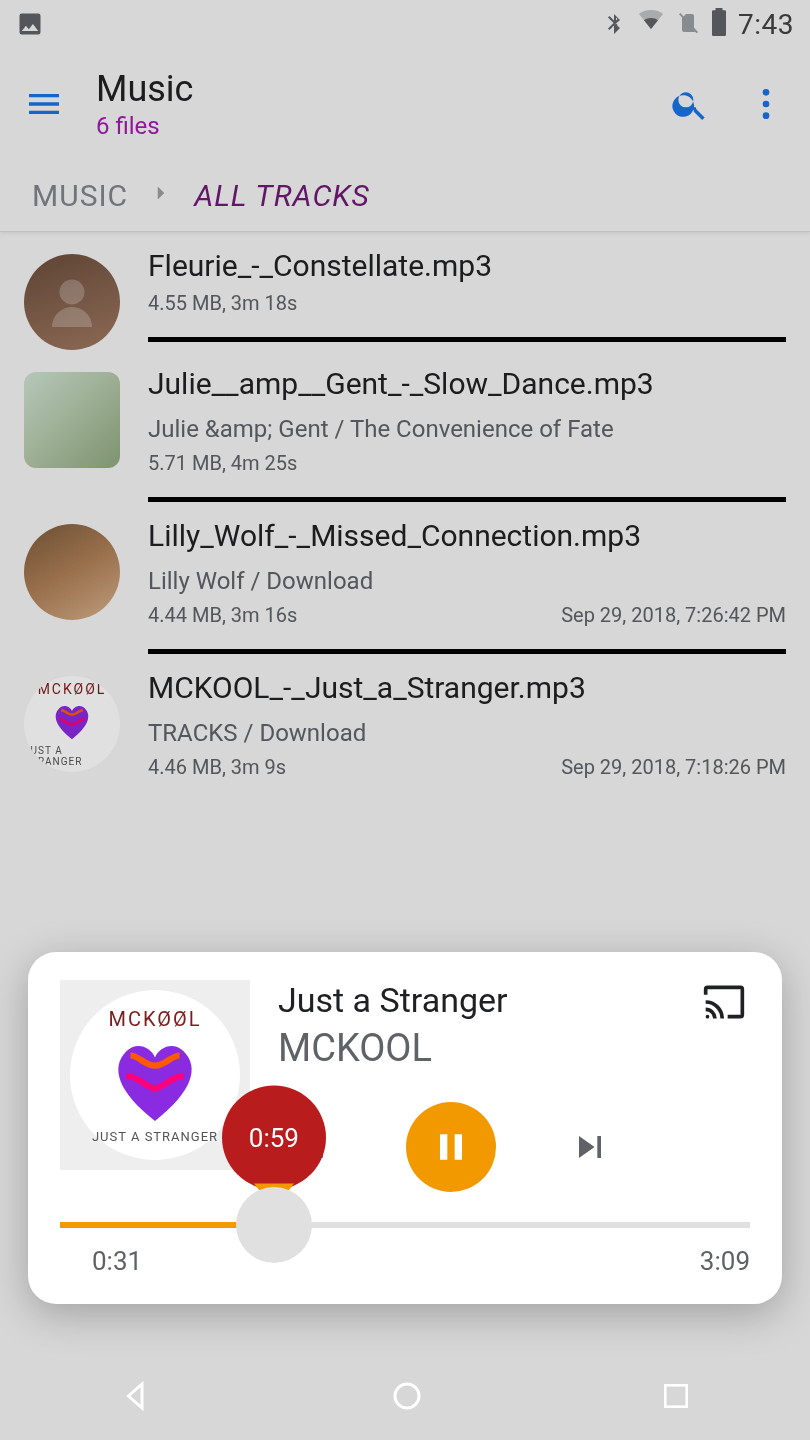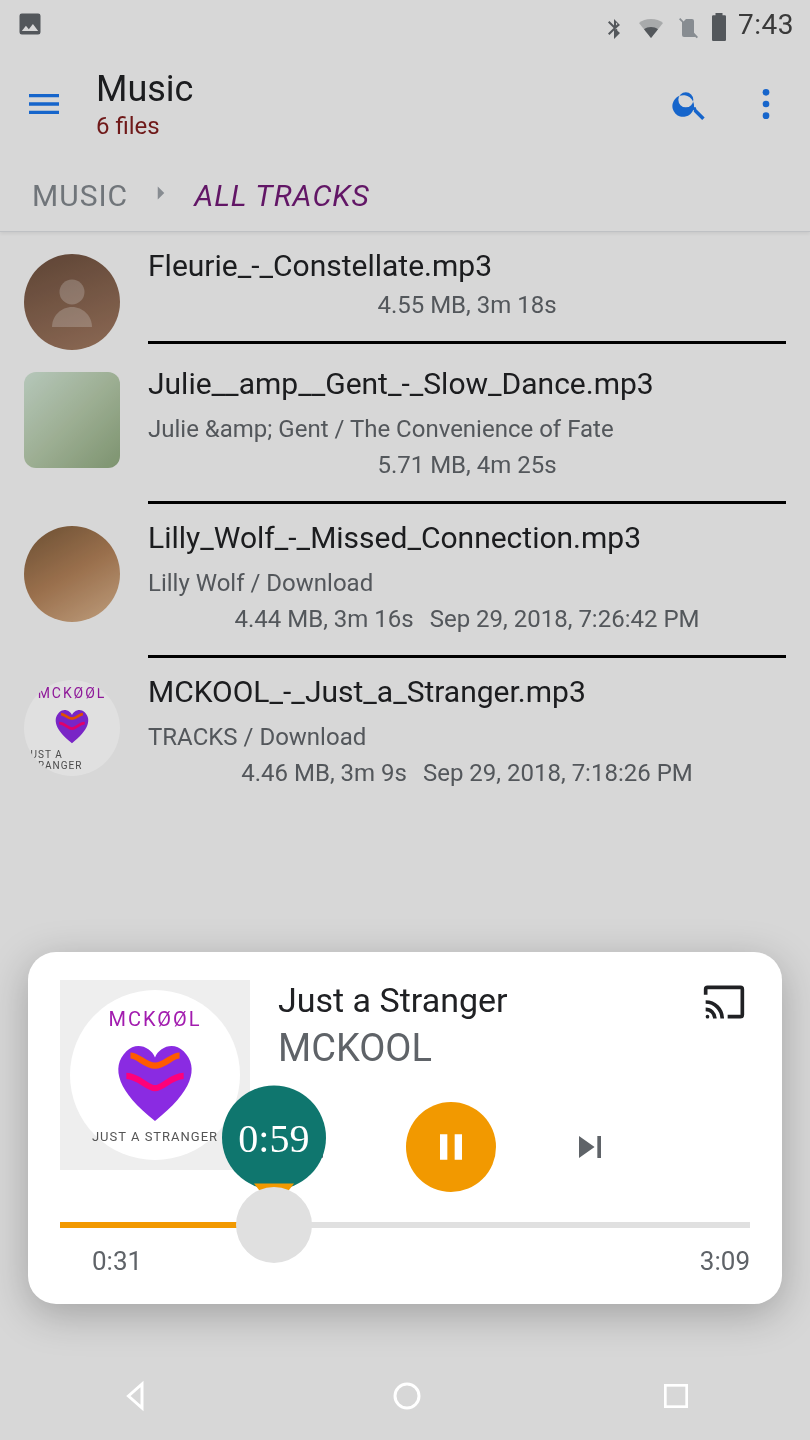--- a/index.html
+++ b/index.html
@@ -4,76 +4,76 @@
 <style>
 * { box-sizing: border-box; margin: 0; padding: 0; }
 html, body { width: 810px; height: 1440px; overflow: hidden; font-family: Roboto, "Helvetica Neue", Arial, sans-serif; }
 body { position: relative; background: #f5f5f5; }
 
 
 .scrim { position: absolute; inset: 0; background: rgba(0,0,0,0.12); pointer-events: none; }
 
 
 .statusbar { height: 48px; display: flex; align-items: center; justify-content: space-between; padding: 0 16px; font-size: 28px; color: #5f6368; }
-.statusbar .left, .statusbar .right { display: flex; align-items: flex-end; gap: 10px; }
+.statusbar .left, .statusbar .right { display: flex; align-items: flex-start; gap: 10px; }
 .statusbar .right svg, .statusbar .left svg { display: block; }
 .statusbar .clock { color: #424242; letter-spacing: 0.5px; font-weight: 400; }
 
 
 .appbar { height: 112px; display: flex; align-items: center; padding: 0 20px; gap: 28px; }
 .appbar .titleblock { flex: 1; }
 .appbar .title { font-size: 36px; color: #202124; font-weight: 400; }
-.appbar .subtitle { font-size: 24px; color: #7f1d1d; margin-top: 2px; }
+.appbar .subtitle { font-size: 24px; color: #a21caf; margin-top: 2px; }
 .iconbtn { width: 48px; height: 48px; display:flex; align-items:center; justify-content:center; }
 
 
 .crumbs { height: 72px; display:flex; align-items:center; padding: 0 32px; gap: 20px; font-size: 30px; border-bottom: 1px solid #dadce0; box-shadow: 0 2px 3px rgba(0,0,0,0.06); }
 .crumbs .crumb-root { color: #80868b; letter-spacing: 1px; }
 .crumbs .crumb-leaf { color: #701a75; letter-spacing: 1px; font-style: italic; }
 
 
 .list { }
 .row { display:flex; align-items:flex-start; padding: 16px 24px 0 24px; gap: 28px; }
 .row .thumb { width: 96px; height: 96px; border-radius: 50%; background:#ddd; flex:0 0 auto; margin-top:6px; display:flex; align-items:center; justify-content:center; overflow:hidden; position:relative; }
-.row .meta { flex:1; border-bottom: 3px solid #000000; padding-bottom: 22px; min-width:0; }
+.row .meta { flex:1; border-bottom: 5px solid #000000; padding-bottom: 22px; min-width:0; }
 .row .fname { font-size: 30px; color:#202124; white-space:nowrap; overflow:hidden; text-overflow:ellipsis; }
 .row .abl   { font-size: 24px; color:#5f6368; margin-top: 14px; }
-.row .line3 { display:flex; justify-content:center; font-size:24px; color:#5f6368; margin-top: 8px; gap:16px;}
+.row .line3 { display:flex; justify-content:space-between; font-size:20px; color:#5f6368; margin-top: 8px; gap:16px;}
 .row:last-child .meta { border-bottom:none; }
 
 
 .player { position:absolute; left:28px; right:28px; bottom:136px; background:#ffffff; border-radius:28px; box-shadow: 0 10px 40px rgba(0,0,0,0.25); padding: 28px 32px 28px 32px; }
 .player .top { display:flex; align-items:flex-start; gap: 28px; position:relative; }
 .player .art { width: 190px; height: 190px; background:#eeeeee; flex:0 0 auto; display:flex; align-items:center; justify-content:center; position:relative; }
 .player .art-inner { width:170px; height:170px; border-radius:50%; background:#fff; display:flex; flex-direction:column; align-items:center; justify-content:center; gap:4px; }
 .player .info { flex:1; min-width:0; }
 .player .songtitle { font-size: 34px; color:#202124; }
 .player .artist { font-size: 38px; color:#5f6368; margin-top:6px; }
 .player .controls { display:flex; align-items:center; gap: 70px; margin-top: 32px; padding-left: 10px; }
 .playbtn { width:90px; height:90px; border-radius:50%; background:#f29900; display:flex; align-items:center; justify-content:center; }
 .tctl { width:48px; height:48px; display:flex; align-items:center; justify-content:center; }
 
 .seekwrap { position:relative; margin-top: 30px; }
 .seekbar { position:relative; height: 6px; background:#e0e0e0; }
 .seekfill { position:absolute; left:0; top:0; bottom:0; background:#f29900; }
 .seekthumb { position:absolute; width:76px; height:76px; border-radius:50%; background:#e0e0e0; top:50%; transform:translate(-50%,-50%); }
 .seekbubble { position:absolute; transform:translate(-50%,-110%); display:flex; flex-direction:column; align-items:center; }
-.bubble-body { background:#0f766e; color:#fff; font-size:40px; border-radius:50%; width:104px; height:104px; display:flex; align-items:center; justify-content:center;font-family:Liberation Serif, serif; }
+.bubble-body { background:#b91c1c; color:#fff; font-size:26px; border-radius:50%; width:104px; height:104px; display:flex; align-items:center; justify-content:center; }
 .bubble-tail { width:0; height:0; border-left:20px solid transparent; border-right:20px solid transparent; border-top:26px solid #f29900; margin-top:-6px; }
 .seektimes { display:flex; justify-content:space-between; font-size:26px; color:#5f6368; margin-top: 18px; margin-left: 32px; }
 
 .castbtn { position:absolute; right:0; top:0; }
 
 
 .navbar { position:absolute; left:0; right:0; bottom:0; height:88px; display:flex; align-items:center; justify-content:space-around; }
 .navbar svg { display:block; }
 
 
 .heart-art { display:flex; flex-direction:column; align-items:center; gap:4px; }
-.heart-art .label-top { font-size:14px; letter-spacing:2px; color:#a21caf; }
+.heart-art .label-top { font-size:14px; letter-spacing:2px; color:#7f1d1d; }
 .heart-art .label-bot { font-size:10px; letter-spacing:1px; color:#555; }
 </style>
 </head>
 <body>
 
 <div class="statusbar">
   <div class="left">
     <span>
       <svg width="28" height="28" viewBox="0 0 24 24" fill="#5f6368">
           <path d="M21 19V5a2 2 0 0 0-2-2H5a2 2 0 0 0-2 2v14a2 2 0 0 0 2 2h14a2 2 0 0 0 2-2zM8.5 13.5 11 16.5l3.5-4.5L19 18H5l3.5-4.5z"></path>

